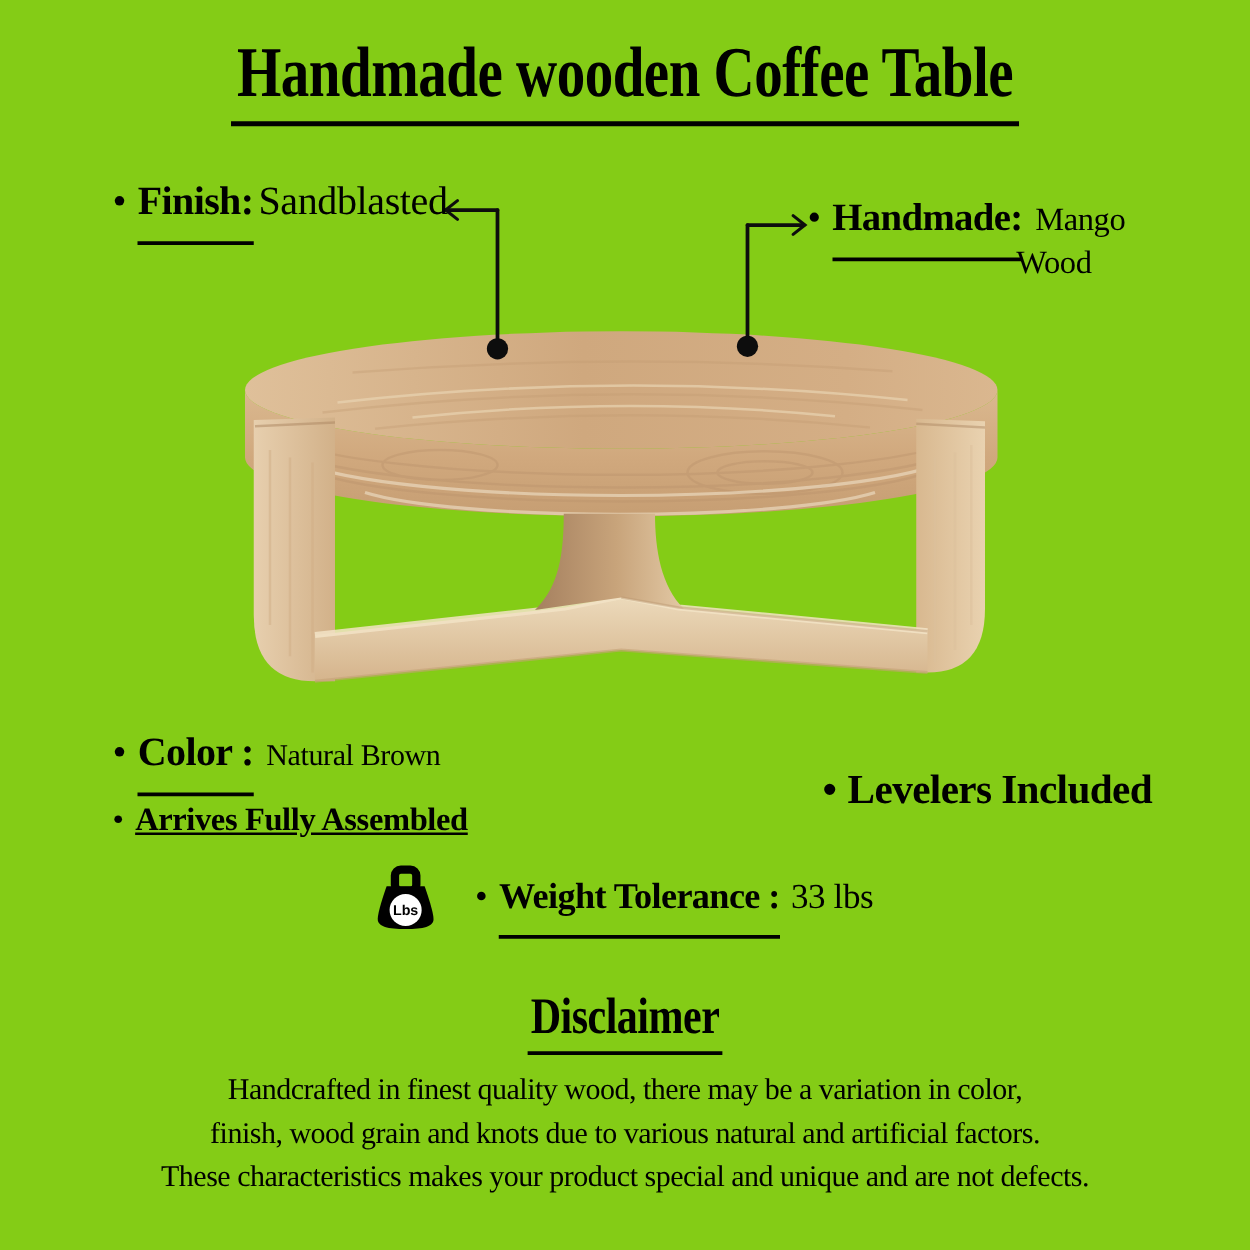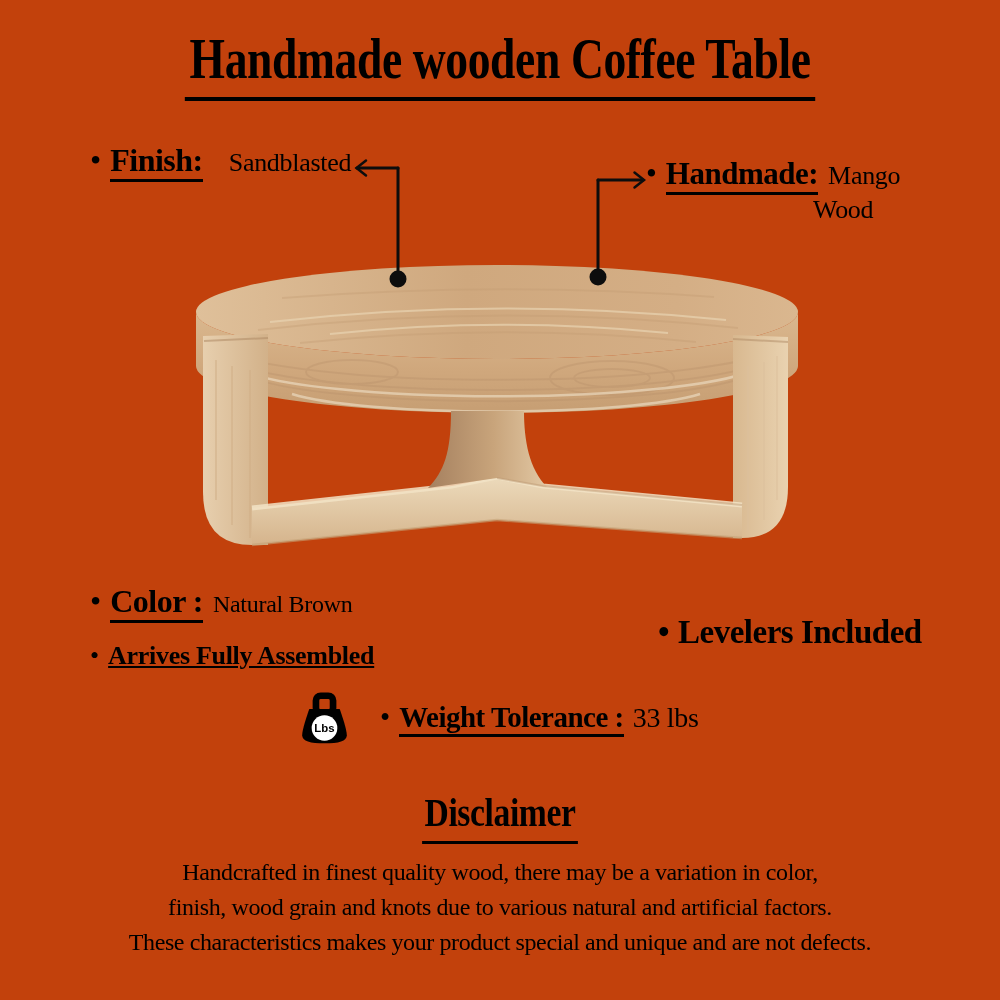--- a/index.html
+++ b/index.html
@@ -1,37 +1,37 @@
 <!DOCTYPE html>
 <html><head>
 <meta charset="utf-8">
 <style>
   html,body{margin:0;padding:0;background:#fff;}
   .canvas{
-    position:relative;width:1000px;height:1000px;background:#c2410c;overflow:hidden;
+    position:relative;width:1000px;height:1000px;background:#84cc16;overflow:hidden;
     font-family:"Liberation Serif","DejaVu Serif",serif;color:#000;
   }
   .abs{position:absolute;}
   .scene{position:absolute;left:0;top:0;width:1000px;height:1000px;z-index:1;}
   .txt{z-index:2;}
   .row{white-space:nowrap;}
   .bullet{display:inline-block;margin-right:9px;}
-  .lbl{font-weight:bold;border-bottom:3px solid #000;padding-bottom:1px;letter-spacing:-0.5px;}
+  .lbl{font-weight:bold;border-bottom:3px solid #000;padding-bottom:15px;letter-spacing:-0.5px;}
   .val{font-weight:normal;letter-spacing:-0.3px;}
   .b26{font-weight:bold;font-size:26px;letter-spacing:-0.3px;text-decoration:underline;}
   
   .title-wrap{left:0;top:28px;width:100%;text-align:center;}
   .title{
     display:inline-block;font-size:57px;font-weight:bold;line-height:1.08;white-space:nowrap;
     transform:scaleX(0.80);transform-origin:50% 50%;
     border-bottom:4px solid #000;padding:0 6px 7px 6px;letter-spacing:-0.5px;
   }
   
   .finish-row{left:90px;top:142px;font-size:32px;}
-  .finish-row .val{font-size:26px;margin-left:26px;}
+  .finish-row .val{font-size:32px;margin-left:4px;}
   .material-block{left:646px;top:156px;font-size:31px;}
   .material-block .val{font-size:26px;margin-left:10px;}
   .material-line2{margin-left:167px;margin-top:3px;font-size:26px;letter-spacing:-0.3px;}
   
   .color-row{left:90px;top:583px;font-size:32px;}
   .color-row .val{font-size:24px;margin-left:10px;}
   .arrives-row{left:90px;top:641px;font-size:26px;}
   .arrives-row .bullet{font-size:26px;}
   .levelers-row{left:658px;top:614px;font-size:33px;font-weight:bold;letter-spacing:-0.5px;}
   .weight-row{left:380px;top:701px;font-size:29px;}

